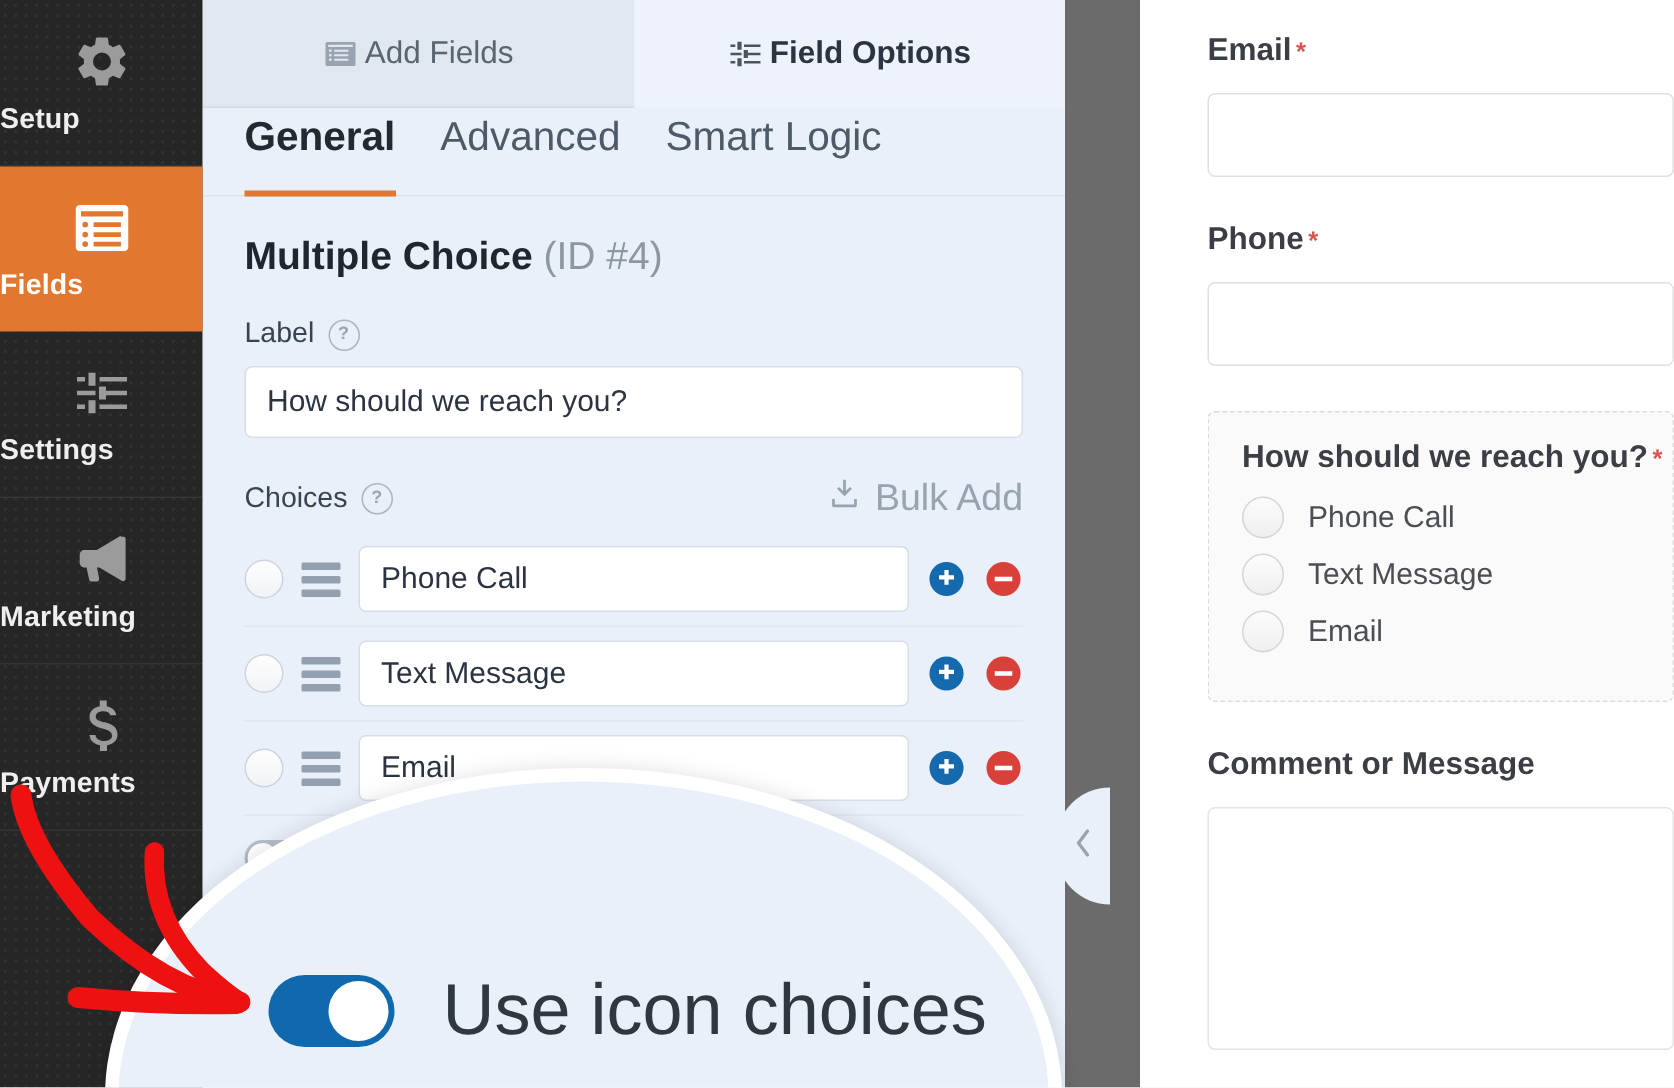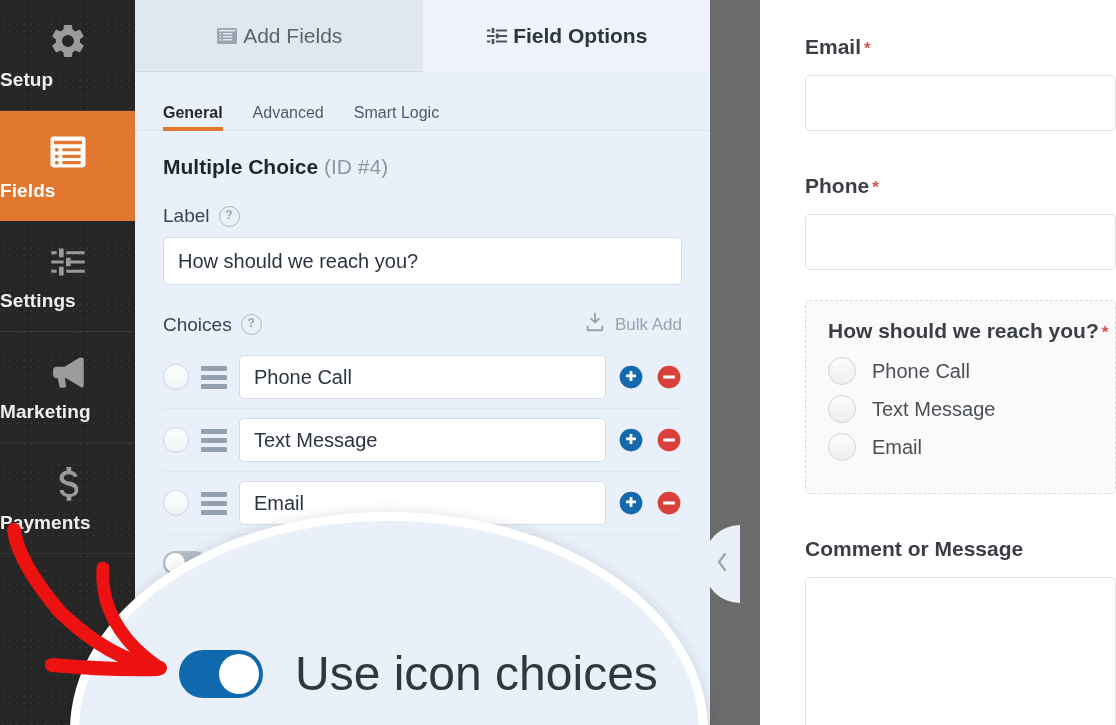--- a/index.html
+++ b/index.html
@@ -46,30 +46,30 @@
   }
   .ptab.inactive{background:#e1e7ee;color:#5a6573;border-bottom:1px solid #d2d9e2;}
   .ptab.active{background:#eef3fb;color:#2b3440;font-weight:700;}
   .ptab .t-ico{display:flex;align-items:center;}
 
   .subtabs{
     display:flex;gap:30px;padding:0 28px;height:58px;align-items:flex-end;
     border-bottom:1px solid #dce3ec;position:relative;
   }
   .stab{
-    font-size:16px;color:#4d5a68;padding-bottom:8px;cursor:pointer;position:relative;
+    font-size:27px;color:#4d5a68;padding-bottom:23px;cursor:pointer;position:relative;
   }
   .stab.on{color:#23292f;font-weight:700;}
   .stab.on:after{
     content:"";position:absolute;left:0;right:0;bottom:-1px;height:4px;background:#e27730;
   }
 
   .panel-body{padding:0 28px;}
   .field-title{
-    margin-top:24px;font-size:21px;font-weight:700;color:#1f262e;
+    margin-top:24px;font-size:26px;font-weight:700;color:#1f262e;
   }
   .field-title .fid{font-weight:400;color:#8d97a3;}
 
   .sec-label{
     margin-top:26px;display:flex;align-items:center;gap:9px;
     font-size:19px;color:#394452;
   }
   .help{
     width:19px;height:19px;border-radius:50%;border:1.6px solid #aab4c0;
     color:#98a3b0;font-size:12px;line-height:17px;text-align:center;
@@ -79,21 +79,21 @@
     margin-top:10px;width:100%;box-sizing:border-box;height:48px;
     background:#fff;border:1px solid #d7dde6;border-radius:5px;
     font-size:20px;color:#2b3440;padding:0 14px;outline:none;
     font-family:"Liberation Sans",sans-serif;
   }
 
   .choices-head{
     margin-top:26px;display:flex;align-items:center;justify-content:space-between;gap:48px;
   }
   .bulk{
-    display:flex;align-items:center;gap:9px;color:#98a3b0;font-size:17px;cursor:pointer;
+    display:flex;align-items:center;gap:9px;color:#98a3b0;font-size:25px;cursor:pointer;
   }
 
   .choice-list{margin-top:8px;}
   .choice-row{
     display:flex;align-items:center;gap:12px;padding:9px 0;
     border-bottom:1px solid #dfe6ef;
   }
   .c-radio{
     width:24px;height:24px;border-radius:50%;
     background:linear-gradient(#fdfdfd,#f1f3f6);
@@ -162,21 +162,21 @@
     background:#e9f0fa;border-radius:40px 0 0 40px;
     display:flex;align-items:center;justify-content:center;z-index:7;cursor:pointer;
   }
 
   
   .preview{
     position:absolute;left:760px;top:0;width:356px;height:725px;background:#fff;
     z-index:3;padding:0 0 0 45px;box-sizing:border-box;overflow:hidden;
   }
   .pv-label{
-    font-size:21px;font-weight:700;color:#3b3f45;margin-top:17px;
+    font-size:21px;font-weight:700;color:#3b3f45;margin-top:4px;
   }
   .req{color:#d9534f;font-weight:700;font-size:17px;margin-left:3px;}
   .pv-input{
     margin-top:16px;height:54px;border:1px solid #e0e0e0;border-radius:5px;background:#fff;
   }
   .pv-box{
     margin-top:30px;border:1px dashed #dadada;border-radius:5px;
     background:#fafafa;padding:18px 0 22px 22px;
   }
   .pv-box .pv-label{margin:0 0 14px 0;}

